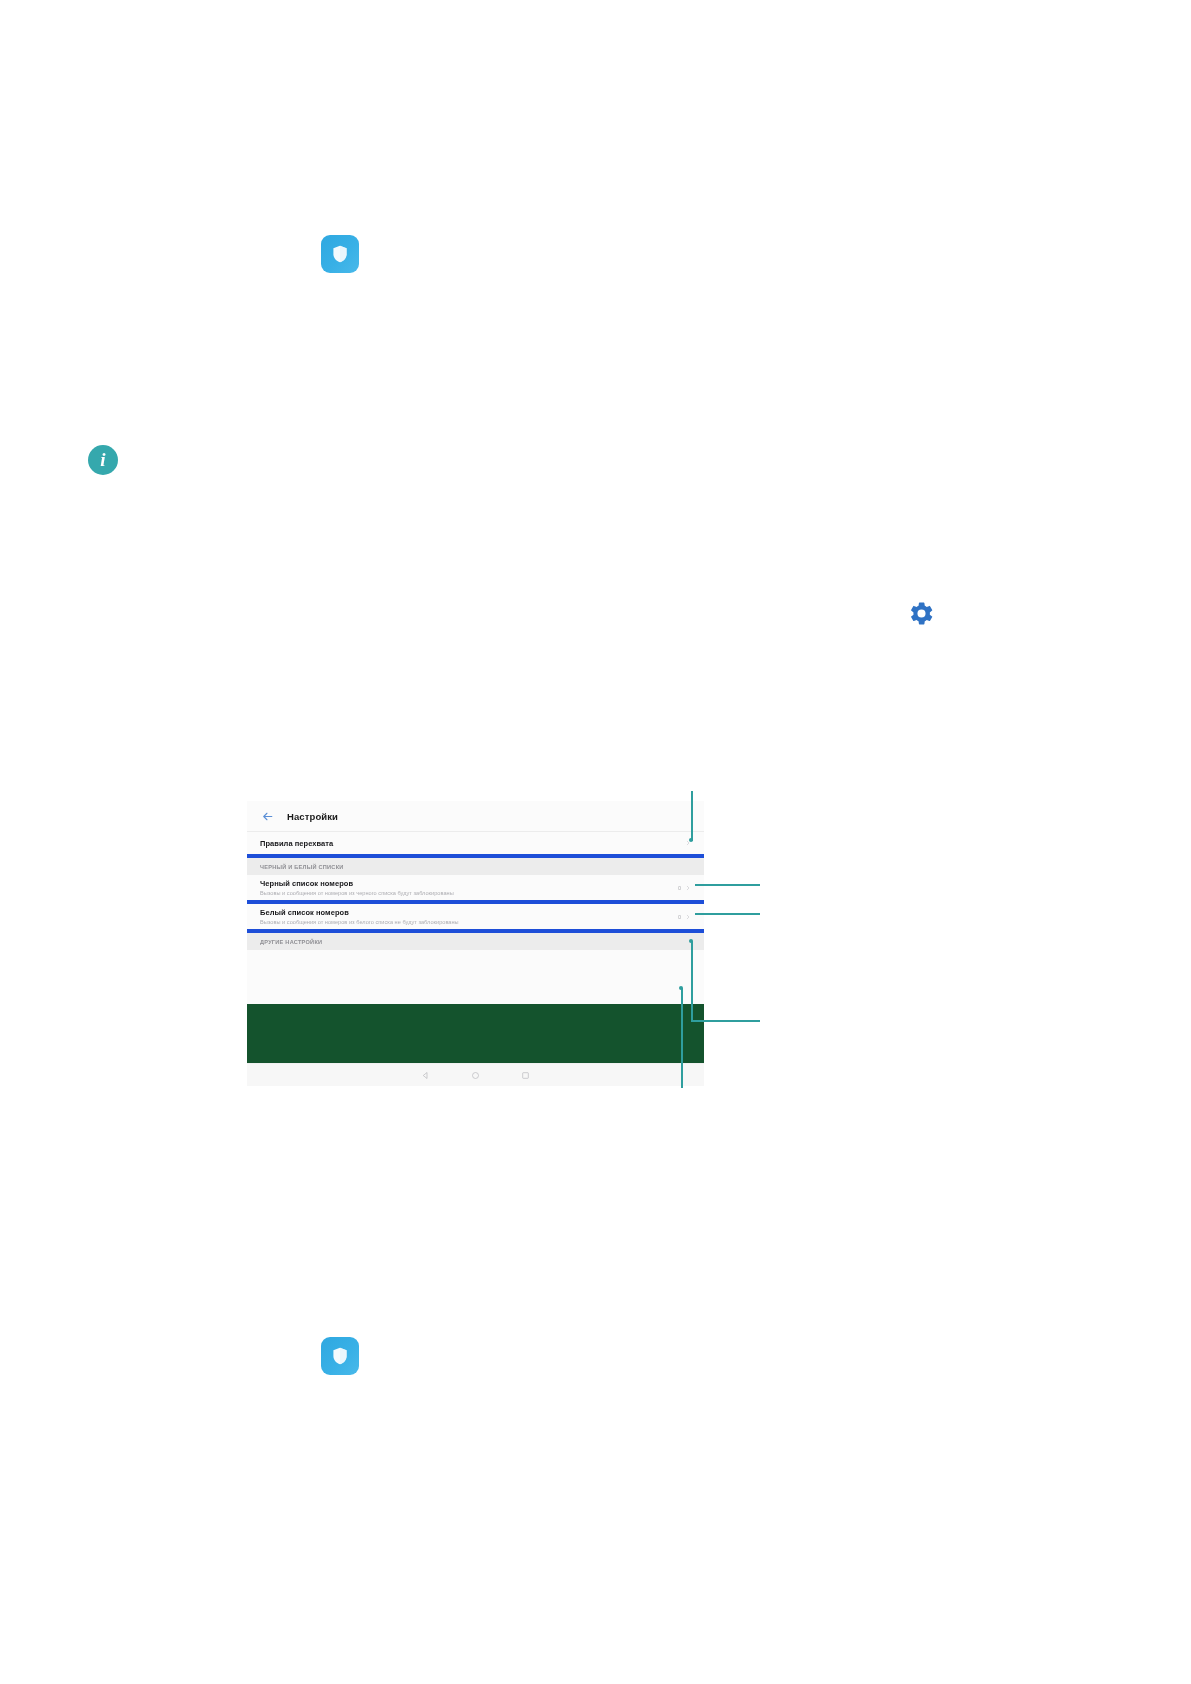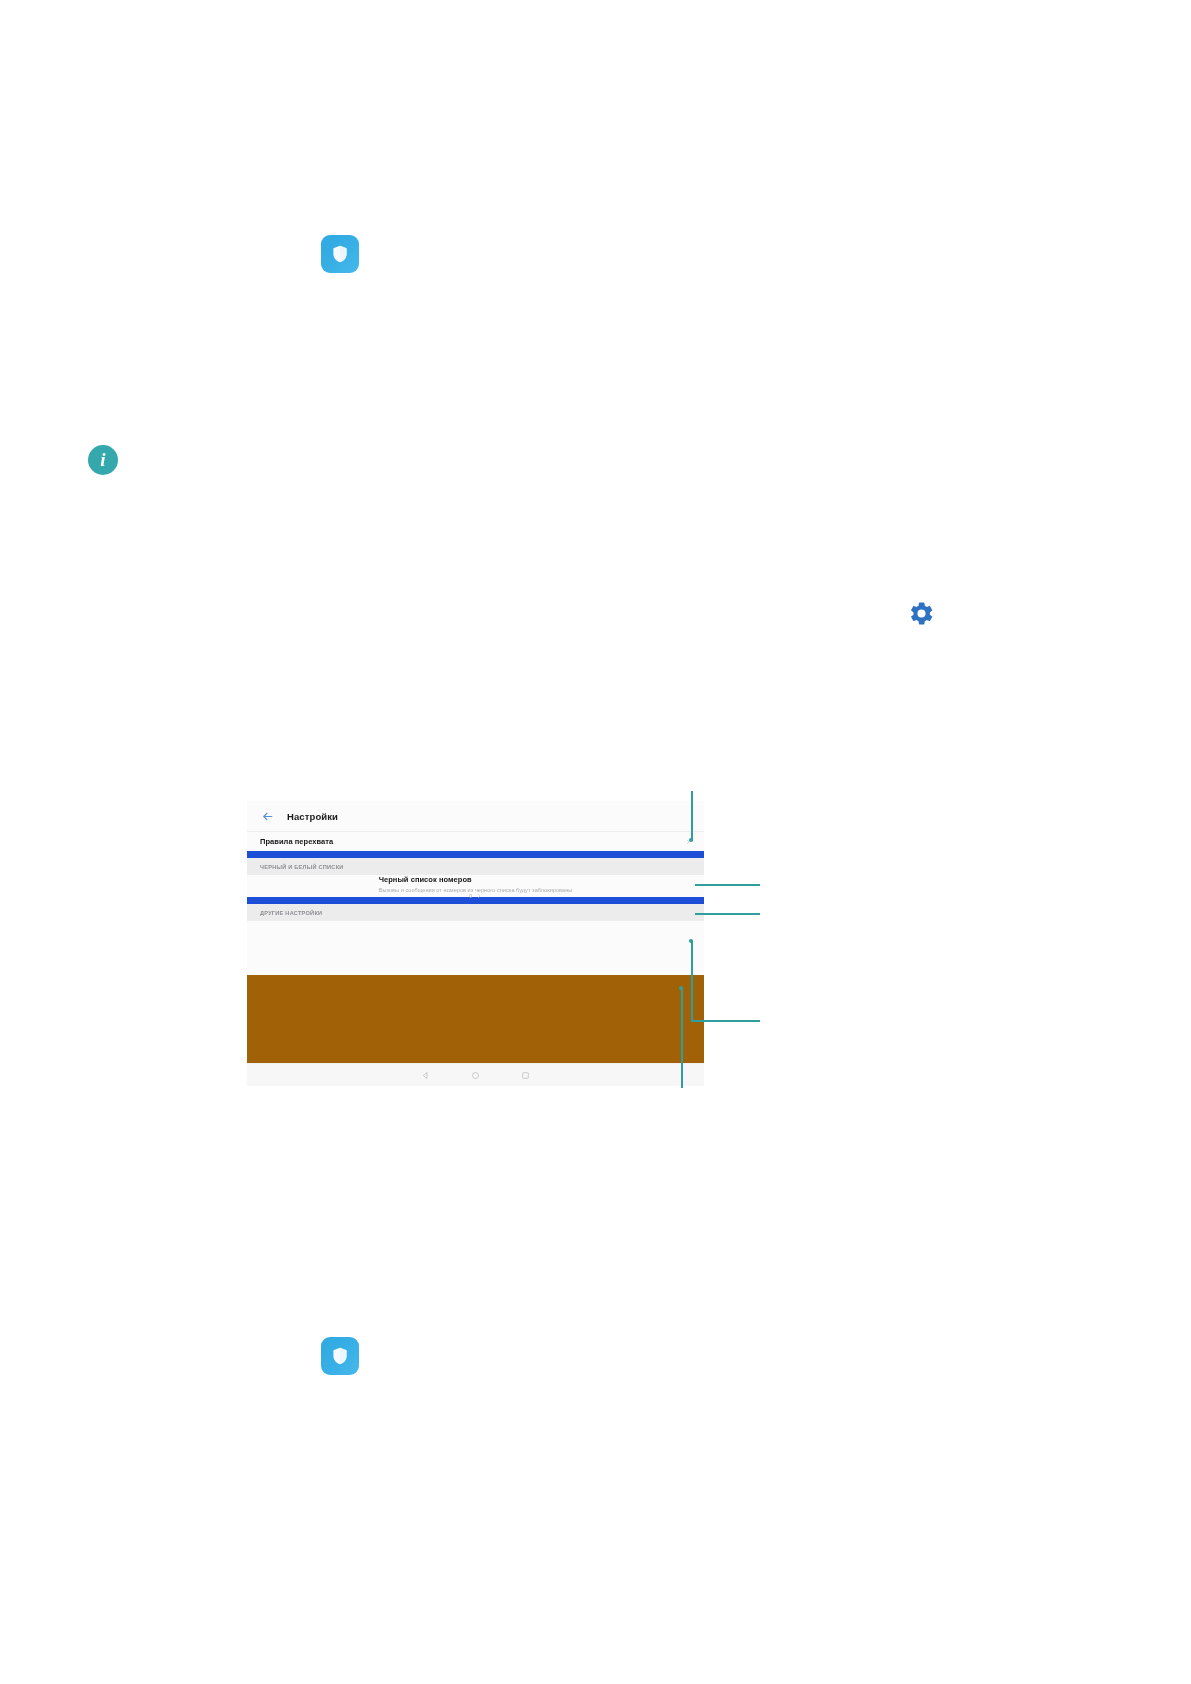--- a/index.html
+++ b/index.html
@@ -56,21 +56,21 @@
     justify-content: center;
   }
 
   
   .figure {
     position: absolute;
     left: 247px;
     top: 801px;
     width: 457px;
     height: 285px;
-    background: #a16207;
+    background: #14532d;
     box-sizing: border-box;
   }
 
   .phone-appbar {
     height: 31px;
     background: #fbfbfb;
     display: flex;
     align-items: center;
     padding-left: 13px;
     box-sizing: border-box;
@@ -93,21 +93,21 @@
   }
 
   .row {
     position: relative;
     background: #fbfbfb;
     padding: 0 13px;
     box-sizing: border-box;
     display: flex;
     align-items: center;
     justify-content: space-between;
-    border-bottom: 7px solid #1d4ed8;
+    border-bottom: 4px solid #1d4ed8;
   }
   .row-texts { display: flex; flex-direction: column; justify-content: center; }
   .row-title {
     font-size: 7.5px;
     font-weight: bold;
     color: #17171a;
     letter-spacing: 0.05px;
   }
   .row-sub {
     font-size: 5.6px;
@@ -127,21 +127,21 @@
   }
   .chevron {
     width: 7px;
     height: 7px;
     display:flex;
     align-items:center;
     justify-content:center;
   }
 
   .row-single { height: 26px; }
-  .row-double { height: 29px; flex-direction: column; }
+  .row-double { height: 29px; }
 
   .section-header {
     height: 17px;
     background: #ececec;
     display: flex;
     align-items: center;
     padding: 0 13px;
     box-sizing: border-box;
     font-size: 5.6px;
     font-weight: bold;
@@ -231,20 +231,34 @@
       <span class="row-count">0</span>
       <span class="chevron">
         <svg width="6" height="6" viewBox="0 0 24 24" aria-hidden="true">
           <path d="M9 5 L16 12 L9 19" fill="none" stroke="#c9c9ce" stroke-width="2.6" stroke-linecap="round" stroke-linejoin="round"></path>
         </svg>
       </span>
     </div>
   </div>
 
 
+  <div class="row row-double">
+    <div class="row-texts">
+      <div class="row-title">Белый список номеров</div>
+      <div class="row-sub">Вызовы и сообщения от номеров из белого списка не будут заблокированы</div>
+    </div>
+    <div class="row-right">
+      <span class="row-count">0</span>
+      <span class="chevron">
+        <svg width="6" height="6" viewBox="0 0 24 24" aria-hidden="true">
+          <path d="M9 5 L16 12 L9 19" fill="none" stroke="#c9c9ce" stroke-width="2.6" stroke-linecap="round" stroke-linejoin="round"></path>
+        </svg>
+      </span>
+    </div>
+  </div>
 
   <div class="section-header">ДРУГИЕ НАСТРОЙКИ</div>
 
 
   <div class="filler" style="height:54px;"></div>
 
   <div class="phone-navbar">
     <span class="nav-btn">
       <svg width="9" height="9" viewBox="0 0 24 24" aria-hidden="true">
         <path d="M16 4 L6 12 L16 20 Z" fill="none" stroke="#b6b6bb" stroke-width="1.8" stroke-linejoin="round"></path>

